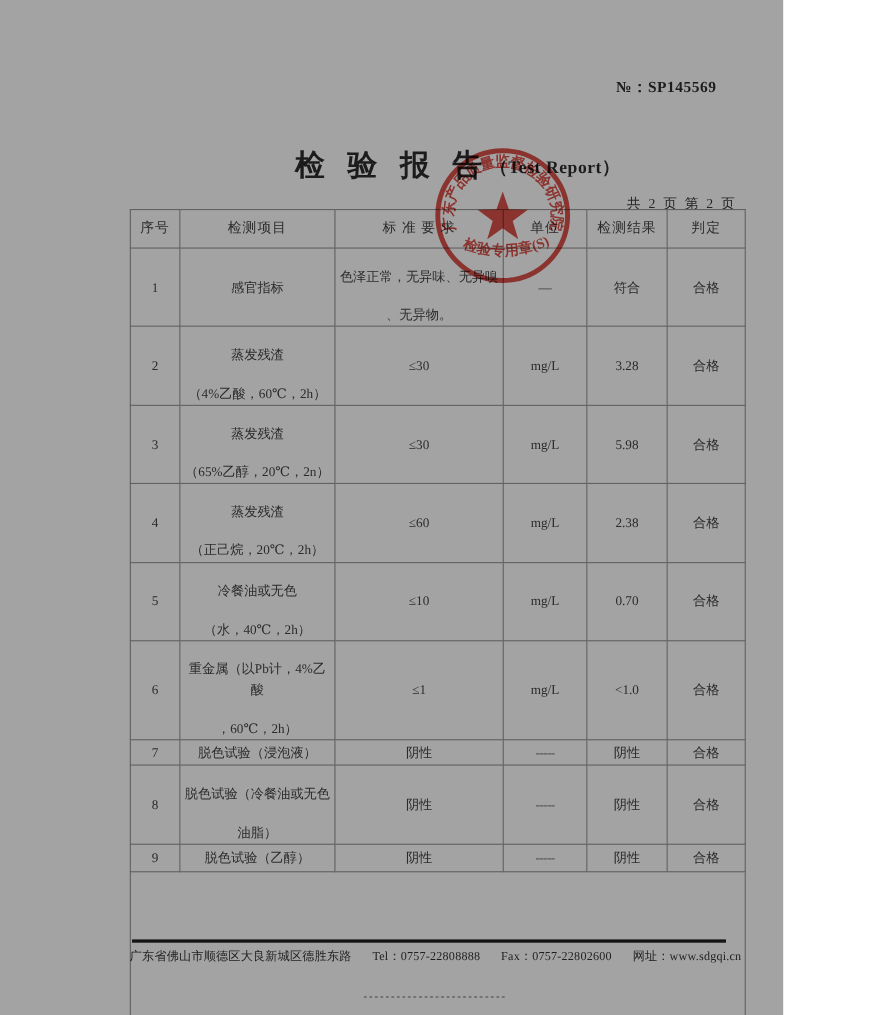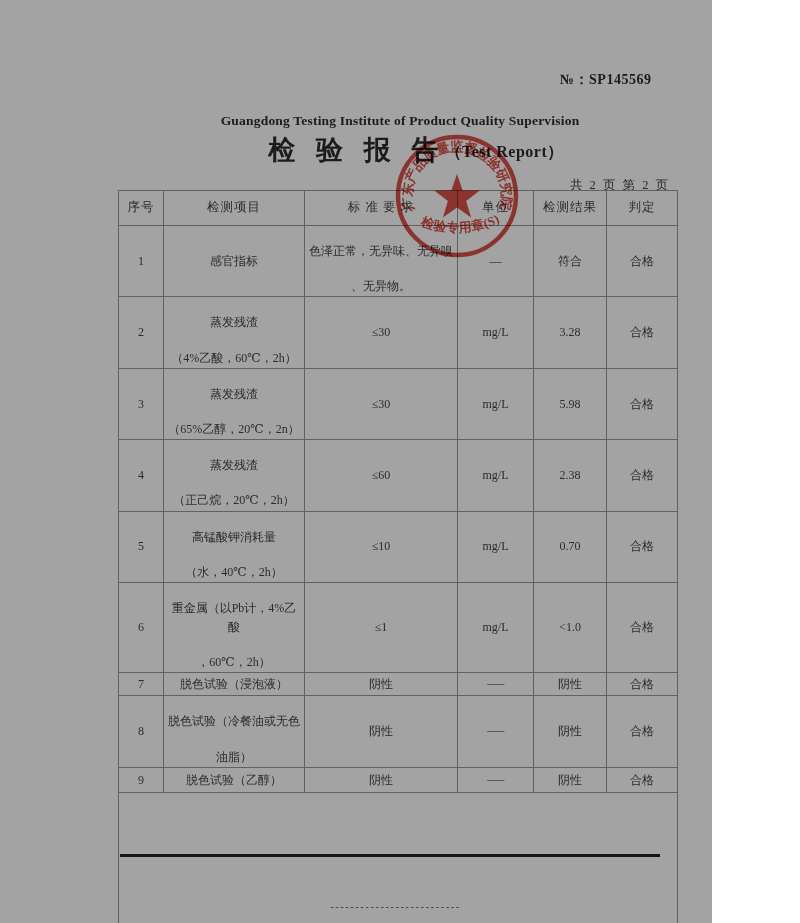--- a/index.html
+++ b/index.html
@@ -63,21 +63,20 @@
 </style>
 </head>
 <body>
 
 <div class="page">
 
   <div class="report-no">
     <span>№：</span><span>SP145569</span>
   </div>
 
-  <div class="institute-en">Guangdong Testing Institute of Product Quality Supervision</div>
 
   <div class="report-title">
     <span class="cn">检 验 报 告</span><span class="en">（Test Report）</span>
   </div>
 
   <div class="page-indicator">共 2 页 第 2 页</div>
 
   <table class="report-table">
     <colgroup>
       <col style="width:45px">
@@ -136,21 +135,21 @@
             <div>（正己烷，20℃，2h）</div>
           </td>
       <td>≤60</td>
       <td>mg/L</td>
       <td>2.38</td>
       <td>合格</td>
     </tr>
     <tr class="rh43">
       <td>5</td>
       <td class="two-line">
-            <div>高锰酸钾消耗量</div>
+            <div>冷餐油或无色</div>
             <div>（水，40℃，2h）</div>
           </td>
       <td>≤10</td>
       <td>mg/L</td>
       <td>0.70</td>
       <td>合格</td>
     </tr>
     <tr class="rh43">
       <td>6</td>
       <td class="two-line">
@@ -208,14 +207,20 @@
       <text font-size="13.5" font-weight="bold" fill="#d5382e" font-family="'Liberation Serif','DejaVu Serif',serif">
         <textPath href="#arcTop" startOffset="2" textLength="168">广东产品质量监督检验研究院</textPath>
       </text>
       <text font-size="13" font-weight="bold" fill="#d5382e" font-family="'Liberation Serif','DejaVu Serif',serif">
         <textPath href="#arcBottom" startOffset="8" textLength="82">检验专用章(S)</textPath>
       </text>
     </svg>
   </div>
 
   <div class="footer-rule"></div>
+  <div class="footer-text">
+    <span>广东省佛山市顺德区大良新城区德胜东路</span>
+    <span>Tel：0757-22808888</span>
+    <span>Fax：0757-22802600</span>
+    <span>网址：www.sdgqi.cn</span>
+  </div>
 
 </div>
 
 </body></html>

